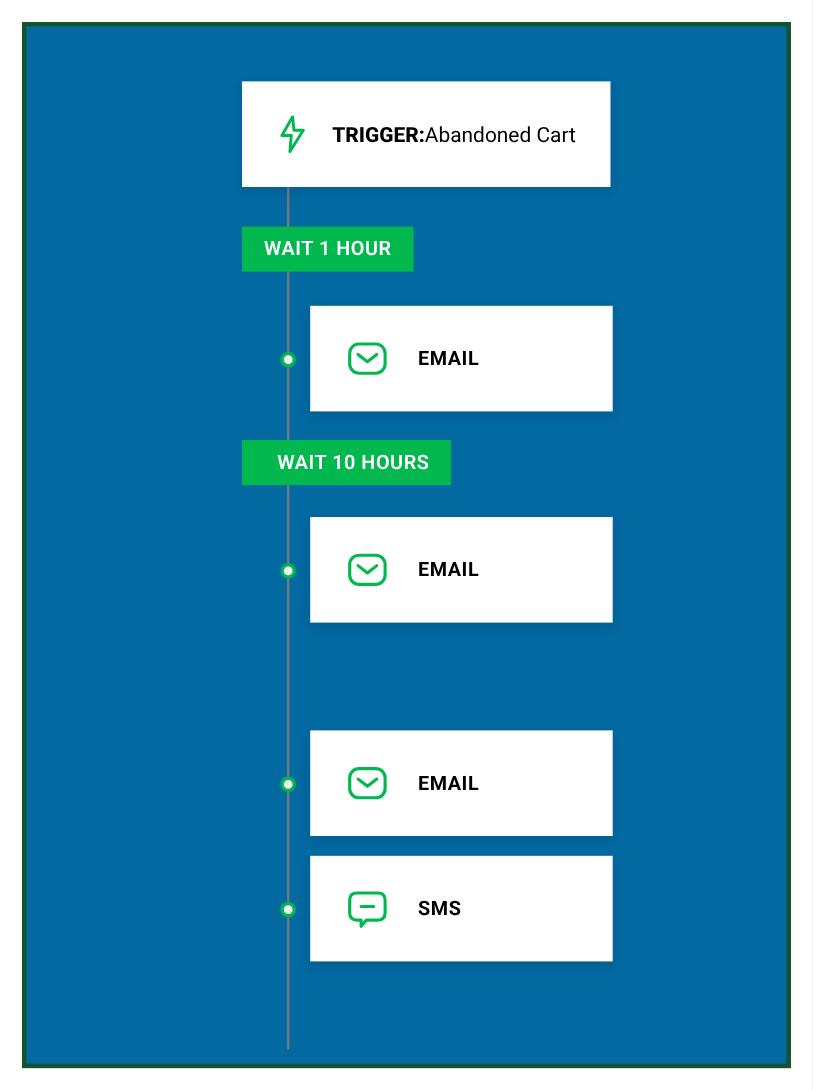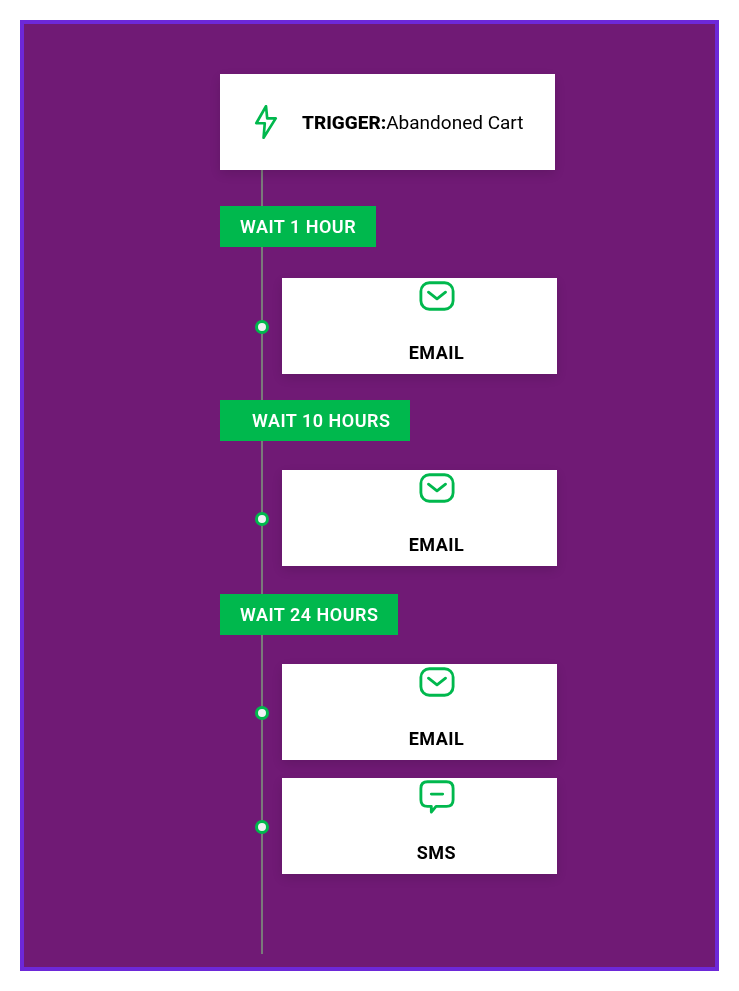--- a/index.html
+++ b/index.html
@@ -7,22 +7,22 @@
       padding: 0;
       box-sizing: border-box;
     }
     body {
       font-family: -apple-system, BlinkMacSystemFont, 'Segoe UI', Roboto, Helvetica, Arial, sans-serif;
       background: #fff;
       padding: 20px;
       width: 739px;
     }
     .frame {
-      border: 4px solid #6d28d9;
-      background: #701a75;
+      border: 4px solid #14532d;
+      background: #0369a1;
       width: 100%;
       height: 951px;
       position: relative;
       padding: 50px 0;
     }
     .timeline-line {
       position: absolute;
       left: 237px;
       top: 140px;
       width: 2px;
@@ -65,21 +65,20 @@
     .action-card {
       position: absolute;
       width: 275px;
       height: 96px;
       background: #fff;
       box-shadow: 0 4px 10px rgba(0,0,0,0.12);
       display: flex;
       align-items: center;
       padding-left: 34px;
       gap: 28px;
-      flex-direction: column;
     }
     .action-card.a1 { left: 258px; top: 254px; }
     .action-card.a2 { left: 258px; top: 446px; }
     .action-card.a3 { left: 258px; top: 640px; }
     .action-card.a4 { left: 258px; top: 754px; padding-left: 34px; }
     .action-label {
       font-size: 18px;
       font-weight: 700;
       letter-spacing: 0.5px;
       color: #000;
@@ -139,21 +138,20 @@
   <div class="action-card a2">
     <span class="icon-wrap">
       <svg width="38" height="38" viewBox="0 0 38 38" fill="none">
         <rect x="2" y="5" width="34" height="28" rx="9" stroke="#00b84d" stroke-width="3" fill="none"></rect>
         <path d="M10 15 L19 22 L28 15" stroke="#00b84d" stroke-width="3" stroke-linecap="round" stroke-linejoin="round" fill="none"></path>
       </svg>
     </span>
     <span class="action-label">EMAIL</span>
   </div>
 
-  <div class="wait-badge w3">WAIT 24 HOURS</div>
   <div class="timeline-marker m3"></div>
   <div class="action-card a3">
     <span class="icon-wrap">
       <svg width="38" height="38" viewBox="0 0 38 38" fill="none">
         <rect x="2" y="5" width="34" height="28" rx="9" stroke="#00b84d" stroke-width="3" fill="none"></rect>
         <path d="M10 15 L19 22 L28 15" stroke="#00b84d" stroke-width="3" stroke-linecap="round" stroke-linejoin="round" fill="none"></path>
       </svg>
     </span>
     <span class="action-label">EMAIL</span>
   </div>

